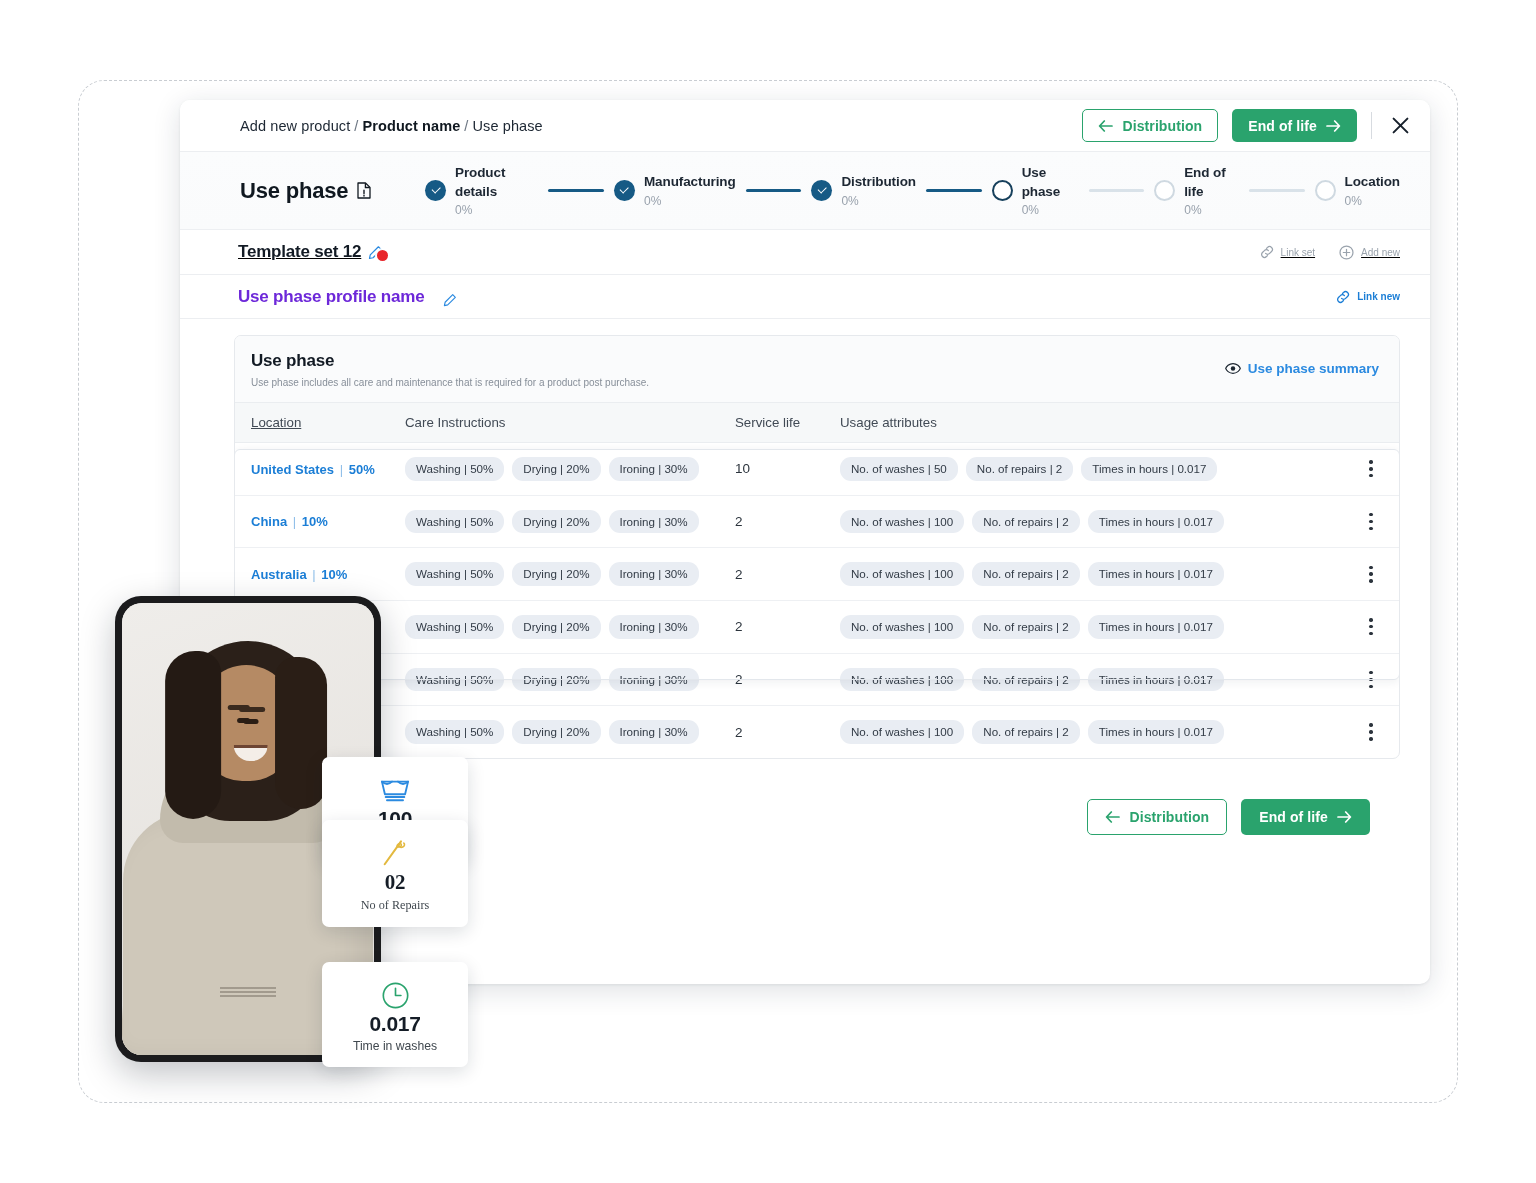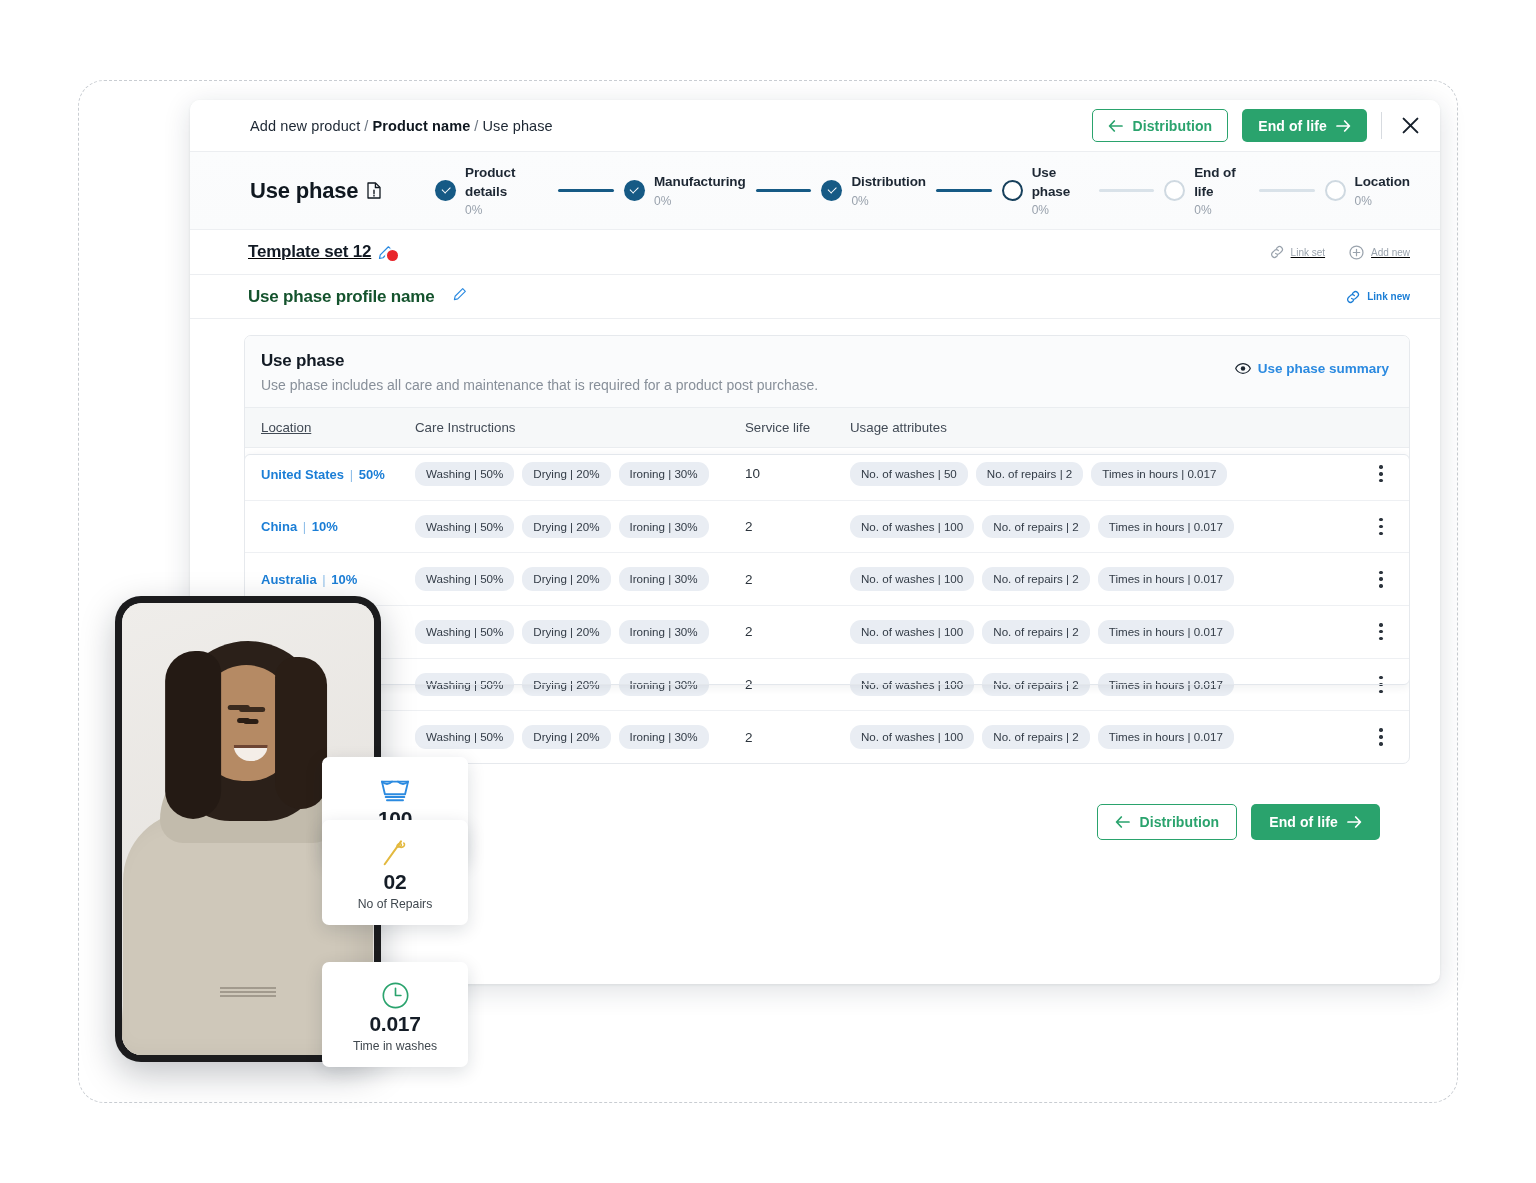--- a/index.html
+++ b/index.html
@@ -15,21 +15,21 @@
     position: absolute;
     left: 78px; top: 80px;
     width: 1380px; height: 1023px;
     border: 1.5px dashed #c9cdd2;
     border-radius: 26px;
   }
 
   
   .window {
     position: absolute;
-    left: 190px; top: 100px;
+    left: 180px; top: 100px;
     width: 1250px; height: 884px;
     background: #ffffff;
     border-radius: 10px;
     box-shadow: 0 6px 28px rgba(23,35,55,.14), 0 1px 3px rgba(23,35,55,.08);
     overflow: hidden;
   }
 
   
   .topbar {
     position: relative;
@@ -108,39 +108,39 @@
   }
   .tmpl-row { height: 45px; text-decoration: underline; }
   .tmpl-title { font-size: 17px; font-weight: 700; color: #121a24; display:flex; align-items:center; gap:7px; letter-spacing:-.2px;}
   .right-links { margin-left: auto; display: flex; align-items: center; gap: 24px; }
   .mini-link {
     font-size: 10px; color: #9aa3ad; display: flex; align-items: center; gap: 7px; cursor: pointer;
   }
   .mini-link.blue { color: #1b7ed6; font-weight: 700; }
 
   .profile-row { height: 44px; }
-  .profile-title { font-size: 17px; font-weight: 700; color: #14532d; display:flex; align-items:flex-start; gap:19px; letter-spacing:-.2px;}
+  .profile-title { font-size: 17px; font-weight: 700; color: #6d28d9; display:flex; align-items:flex-end; gap:19px; letter-spacing:-.2px;}
 
   
   .body { padding: 16px 30px 0 54px; position: relative; }
 
   .card {
     border: 1px solid #e6e9ed;
     border-radius: 7px;
     overflow: hidden;
     background: #fff;
   }
   .card-head {
     background: #fafbfc;
     padding: 15px 20px 14px 16px;
     display: flex; align-items: flex-start;
     border-bottom: 1px solid #eaedf0;
   }
   .card-head h3 { font-size: 17px; font-weight: 700; color: #121a24; letter-spacing:-.2px;}
-  .card-head p { font-size: 14px; color: #878f99; margin-top: 6px; }
+  .card-head p { font-size: 10px; color: #878f99; margin-top: 6px; }
   .summary-link {
     margin-left: auto; font-size: 13.5px; font-weight: 700; color: #2b8ae0;
     display: flex; align-items: center; gap: 7px; cursor: pointer; padding-top: 10px;
   }
 
   
   table { width: 100%; border-collapse: collapse; table-layout: fixed; }
   thead th {
     background: #f6f8f9;
     font-size: 13.3px; font-weight: 400; color: #414a55;
@@ -230,21 +230,21 @@
     width: 146px; background: #ffffff;
     border-radius: 7px;
     box-shadow: 0 5px 18px rgba(15,25,40,.14);
     padding: 16px 10px 14px;
     text-align: center;
   }
   .statcard .ico { height: 34px; display: flex; align-items: center; justify-content: center; }
   .statcard .val { font-size: 21px; font-weight: 700; color: #151d27; letter-spacing:-.3px;}
   .statcard .lbl { font-size: 12.2px; color: #40484f; margin-top: 3px; }
   #card-washes  { left: 322px; top: 757px; }
-  #card-repairs { left: 322px; top: 820px; }
+  #card-repairs { left: 322px; top: 820px; font-family: Liberation Serif, serif; }
   #card-hours   { left: 322px; top: 962px; }
 </style>
 </head>
 <body>
 
 <div class="canvas"></div>
 
 <div class="window">
 
   <div class="topbar">

